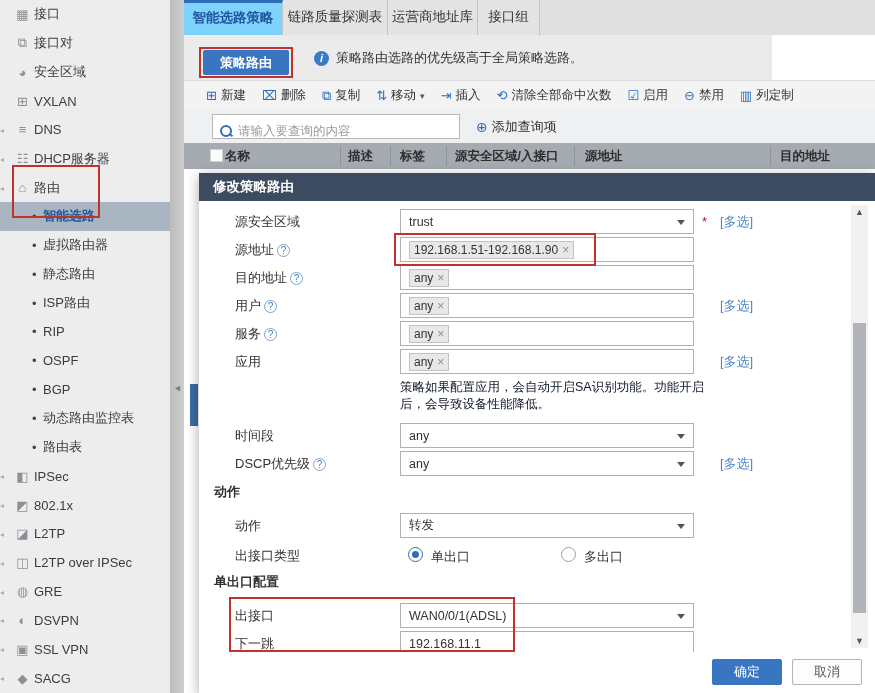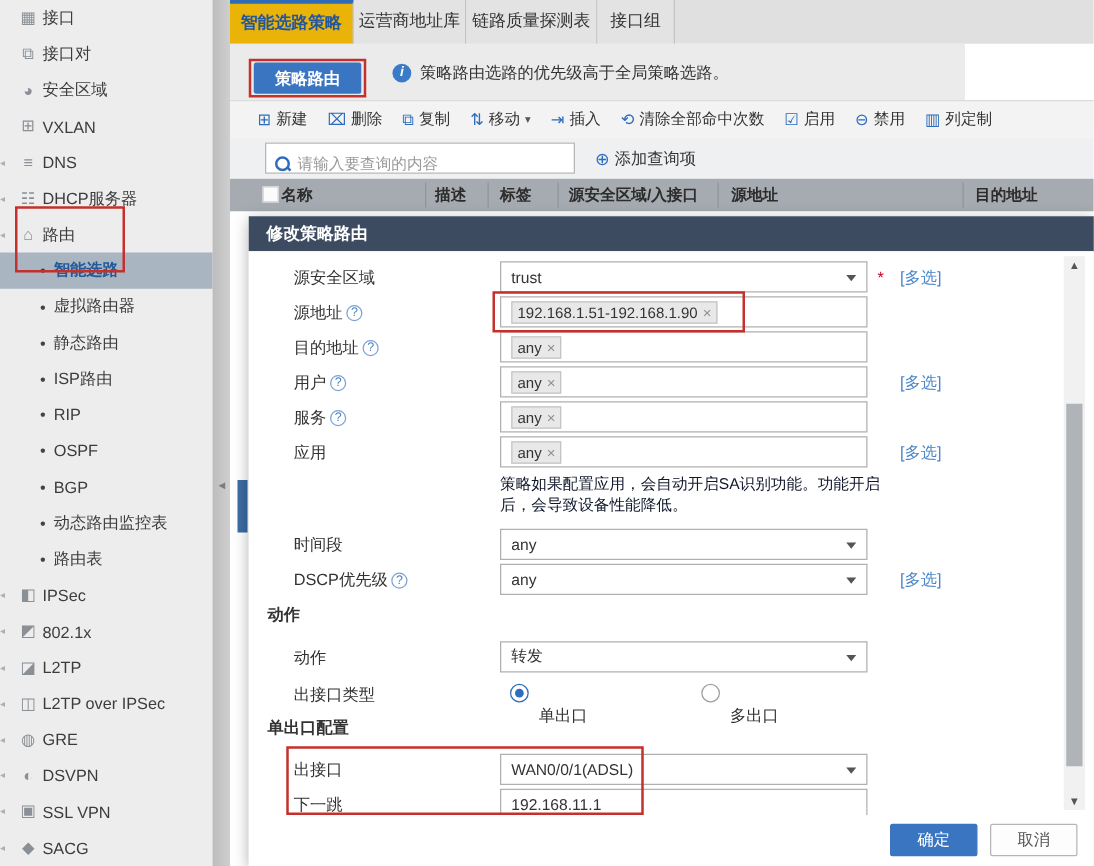--- a/index.html
+++ b/index.html
@@ -23,21 +23,21 @@
   
   .divider { position:absolute; left:170px; top:0; width:14px; height:693px; background:linear-gradient(90deg,#bcbcbc,#cfcfcf); z-index:1; }
   .divider .collapse { position:absolute; left:3px; top:383px; font-size:9px; color:#7c7c7c; }
   .bg-scroll-thumb { position:absolute; left:190px; top:384px; width:8px; height:42px; background:#3b6ca3; z-index:2; }
 
   
   .content { position:absolute; left:184px; top:0; width:691px; height:693px; background:#fff; z-index:1; }
 
   .tabbar { position:absolute; left:0; top:0; width:691px; height:35px; background:#e0e0e0; display:flex; }
   .tab { height:35px; line-height:33px; text-align:center; font-size:13.5px; color:#333; background:#e3e3e3; border-right:1px solid #c3c3c3; cursor:pointer; }
-  .tab.active { background:#eab308; border-top:3px solid #2e6db5; line-height:30px; color:#2257a0; font-weight:bold; border-right:1px solid #c3c3c3; }
+  .tab.active { background:#7dd3fc; border-top:3px solid #2e6db5; line-height:30px; color:#2257a0; font-weight:bold; border-right:1px solid #c3c3c3; }
 
   .subheader { position:absolute; left:0; top:35px; width:588px; height:45px; background:#ebebeb; }
   .pr-annotation { position:absolute; left:15px; top:12px; width:94px; height:31px; border:2px solid #c4302b; display:flex; align-items:center; justify-content:center; }
   .pr-button { width:86px; height:25px; background:#3a75c1; color:#fff; font-size:13px; font-weight:bold; text-align:center; line-height:25px; border-radius:2px; cursor:pointer; }
   .info-wrap { position:absolute; left:130px; top:14px; display:flex; align-items:center; gap:7px; }
   .info-icon { width:15px; height:15px; border-radius:50%; background:#3a7bc8; color:#fff; font-size:11px; font-weight:bold; text-align:center; line-height:15px; font-style:italic; }
   .info-text { font-size:13px; color:#333; }
 
   .toolbar { position:absolute; left:0; top:80px; width:691px; height:30px; background:#f3f3f3; border-top:1px solid #dcdcdc; display:flex; align-items:center; padding-left:22px; gap:16px; }
   .tool { display:flex; align-items:center; gap:4px; cursor:pointer; white-space:nowrap; }
@@ -80,21 +80,21 @@
   .chip { display:inline-flex; align-items:center; background:#e8e8e8; border:1px solid #c3c3c3; font-size:12px; color:#333; padding:1px 4px; gap:4px; max-width:270px; white-space:nowrap; }
   .chip .x { color:#8f8f8f; font-size:12px; cursor:pointer; }
   .req { position:absolute; left:503px; top:5px; color:#d0021b; font-size:13px; }
   .multisel { position:absolute; left:521px; top:4px; color:#4b86c8; font-size:13px; cursor:pointer; white-space:nowrap; }
 
   .note { position:absolute; left:201px; width:312px; font-size:12.5px; color:#0f172a; line-height:17px; }
 
   .radio { position:absolute; top:4px; width:15px; height:15px; border-radius:50%; border:1px solid #9f9f9f; background:#fff; cursor:pointer; }
   .radio.checked { border:1px solid #2e6dbd; }
   .radio.checked::after { content:""; position:absolute; left:3px; top:3px; width:7px; height:7px; border-radius:50%; background:#2e6dbd; }
-  .rlabel { position:absolute; top:5px; font-size:13px; color:#333;margin-top:16px; }
+  .rlabel { position:absolute; top:5px; font-size:13px; color:#333; }
 
   .annot { position:absolute; border:2px solid #c4302b; pointer-events:none; z-index:3; }
 
   .mscroll { position:absolute; right:7px; top:4px; width:17px; height:443px; background:#f1f1f1; }
   .mscroll .sarrow { position:absolute; left:0; width:17px; text-align:center; font-size:9px; color:#555; }
   .mscroll .thumb { position:absolute; left:2px; top:118px; width:13px; height:290px; background:#b0b3b8; }
 
   .btn { height:26px; min-width:70px; text-align:center; line-height:24px; font-size:13px; cursor:pointer; border-radius:2px; }
   .btn.primary { background:#3a75c1; color:#fff; border:1px solid #3a75c1; }
   .btn.plain { background:#fdfdfd; color:#555; border:1px solid #b5b5b5; }
@@ -216,22 +216,22 @@
   <div class="sidebar-annotation"></div>
 
   <div class="divider">
     <span class="collapse">◄</span>
   </div>
   <div class="bg-scroll-thumb"></div>
 
   <div class="content">
     <div class="tabbar">
       <div class="tab active" style="width:99px">智能选路策略</div>
+      <div class="tab" style="width:105px">链路质量探测表</div>
       <div class="tab" style="width:90px">运营商地址库</div>
-      <div class="tab" style="width:105px">链路质量探测表</div>
       <div class="tab" style="width:62px">接口组</div>
     </div>
 
     <div class="subheader">
       <div class="pr-annotation">
         <div class="pr-button">策略路由</div>
       </div>
       <div class="info-wrap">
         <span class="info-icon">i</span>
         <span class="info-text">策略路由选路的优先级高于全局策略选路。</span>

